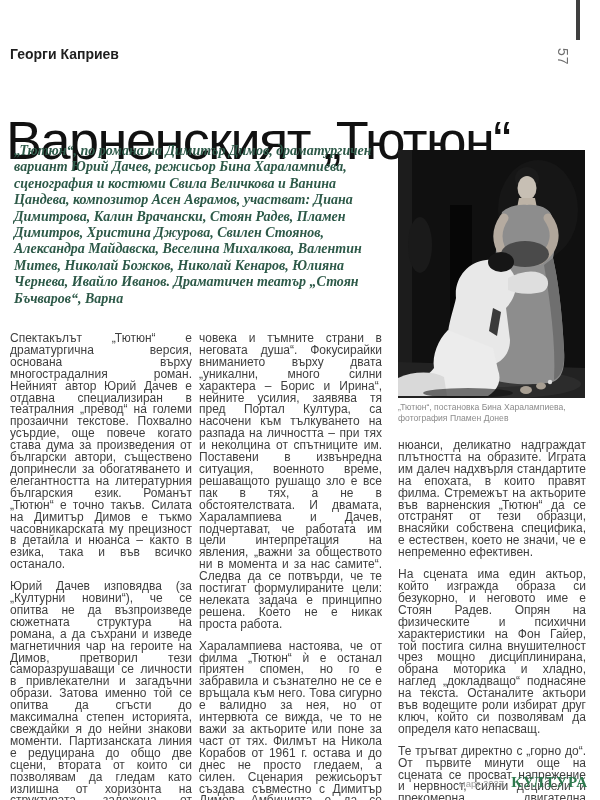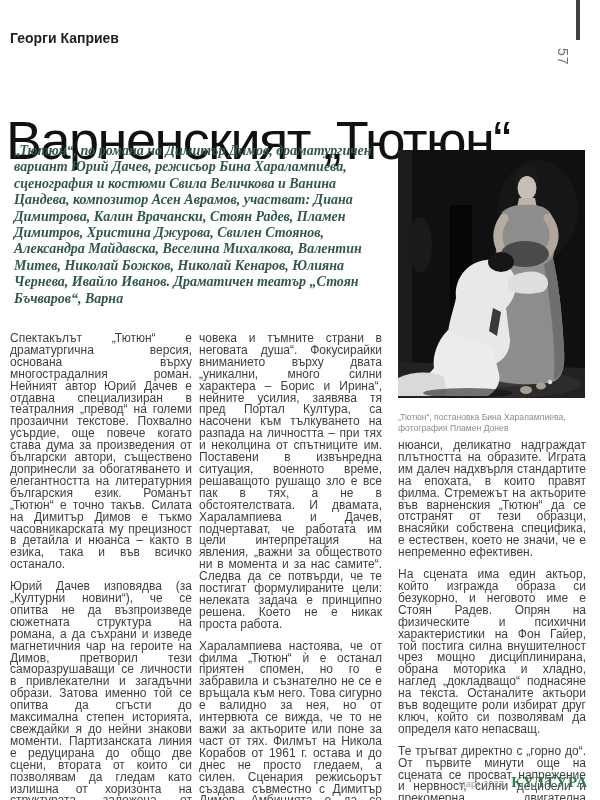--- a/index.html
+++ b/index.html
@@ -20,21 +20,21 @@
   .folio-bar{
     position:absolute;left:576px;top:0;width:4px;height:40px;
     background:#3f3f3f;
   }
   .folio-number{
     position:absolute;left:551px;top:48px;width:20px;height:36px;
     writing-mode:vertical-rl;
     font-size:14px;color:#6e6e6e;letter-spacing:1px;
   }
   .author{
-    position:absolute;left:10px;top:30px;
+    position:absolute;left:10px;top:46px;
     font-size:14px;font-weight:bold;color:#1f1f1f;
   }
   .headline{
     position:absolute;left:6px;top:76px;width:600px;
     font-size:54px;line-height:1.05;font-weight:500;
     letter-spacing:-1.5px;color:#111;white-space:nowrap;
   }
   .lede{
     position:absolute;left:14px;top:143px;width:362px;
     font-family:"Liberation Serif","DejaVu Serif",serif;
@@ -42,21 +42,21 @@
     font-size:14px;line-height:16.4px;
     color:var(--accent-green);
     text-align:left;
   }
   figure.stage-photo{
     position:absolute;left:398px;top:150px;width:187px;height:248px;
     margin:0;padding:0;
   }
   figure.stage-photo svg{display:block;width:187px;height:248px;}
   .photo-caption{
-    position:absolute;left:398px;top:412px;width:190px;
+    position:absolute;left:398px;top:402px;width:190px;
     font-size:8.6px;line-height:11px;color:var(--caption-gray);
   }
   .col{
     position:absolute;
     font-size:12px;line-height:11.9px;
     color:var(--body-text);
     text-align:justify;
   }
   .col p{margin:0 0 10px 0;}
   .col-1{left:10px;top:333px;width:182px;}

